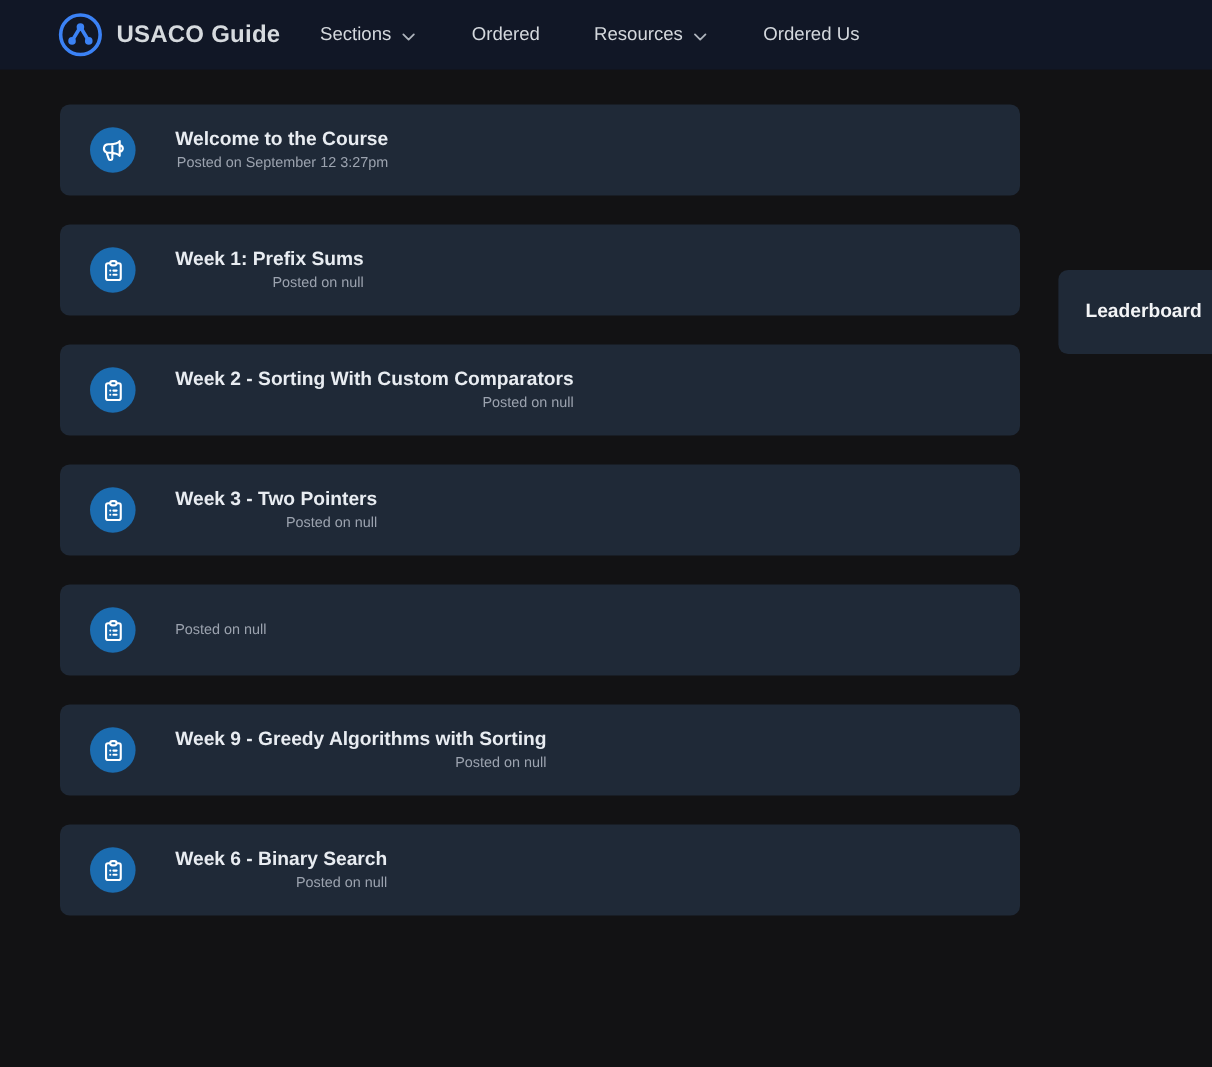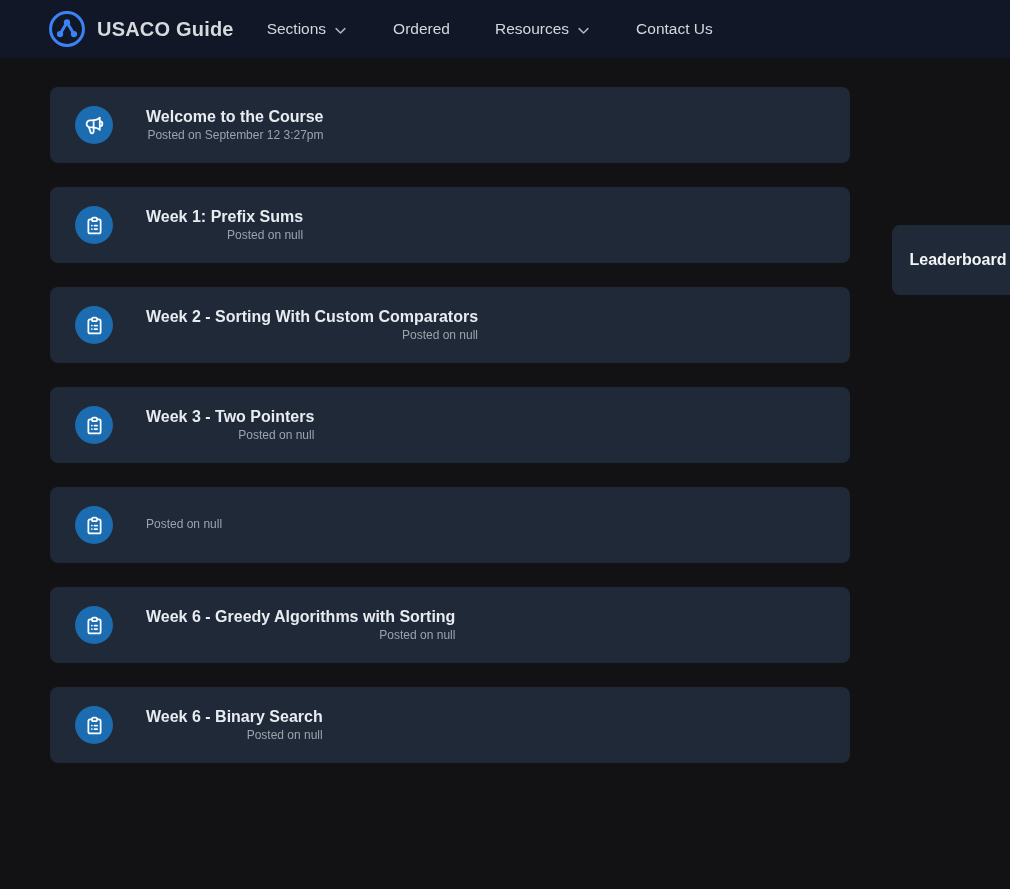--- a/index.html
+++ b/index.html
@@ -76,21 +76,21 @@
   }
   .card-icon svg{width:21px;height:21px;stroke:#fff;}
   .card-text{margin-left:33px;display:flex;flex-direction:column;gap:4px;}
   .card-title{color:#e8ecf1;font-size:16px;font-weight:700;line-height:1.1;}
   .card-posted{color:#9ca3af;font-size:12px;line-height:1.1;text-align:right;}
 
   
   .leaderboard{
     position:absolute;
     top:225px;right:0;
-    width:118px;height:70px;
+    width:128px;height:70px;
     background:var(--card-bg);
     border-radius:8px 0 0 8px;
     display:flex;align-items:center;justify-content:center;
     cursor:pointer;
   }
   .leaderboard span{
     color:#f3f4f6;font-size:16px;font-weight:700;
     white-space:nowrap;
     margin-left:14px;
   }
@@ -131,21 +131,21 @@
       <div class="nav-item">
         <span>Ordered</span>
       </div>
       <div class="nav-item">
         <span>Resources</span>
         <svg class="chev" viewBox="0 0 24 24" fill="none" stroke-width="2.4" stroke-linecap="round" stroke-linejoin="round">
             <path d="M19 9l-7 7-7-7"></path>
           </svg>
       </div>
       <div class="nav-item">
-        <span>Contact Us</span>
+        <span>Ordered Us</span>
       </div>
     </div>
   </nav>
 
 
   <main class="content">
     <div class="card">
       <div class="card-icon">
         <svg fill="none">
             <use href="#sym-megaphone"></use>
@@ -204,21 +204,21 @@
       </div>
     </div>
 
     <div class="card">
       <div class="card-icon">
         <svg fill="none">
             <use href="#sym-clipboard"></use>
           </svg>
       </div>
       <div class="card-text">
-        <span class="card-title">Week 6 - Greedy Algorithms with Sorting</span>
+        <span class="card-title">Week 9 - Greedy Algorithms with Sorting</span>
         <span class="card-posted">Posted on null</span>
       </div>
     </div>
 
     <div class="card">
       <div class="card-icon">
         <svg fill="none">
             <use href="#sym-clipboard"></use>
           </svg>
       </div>

